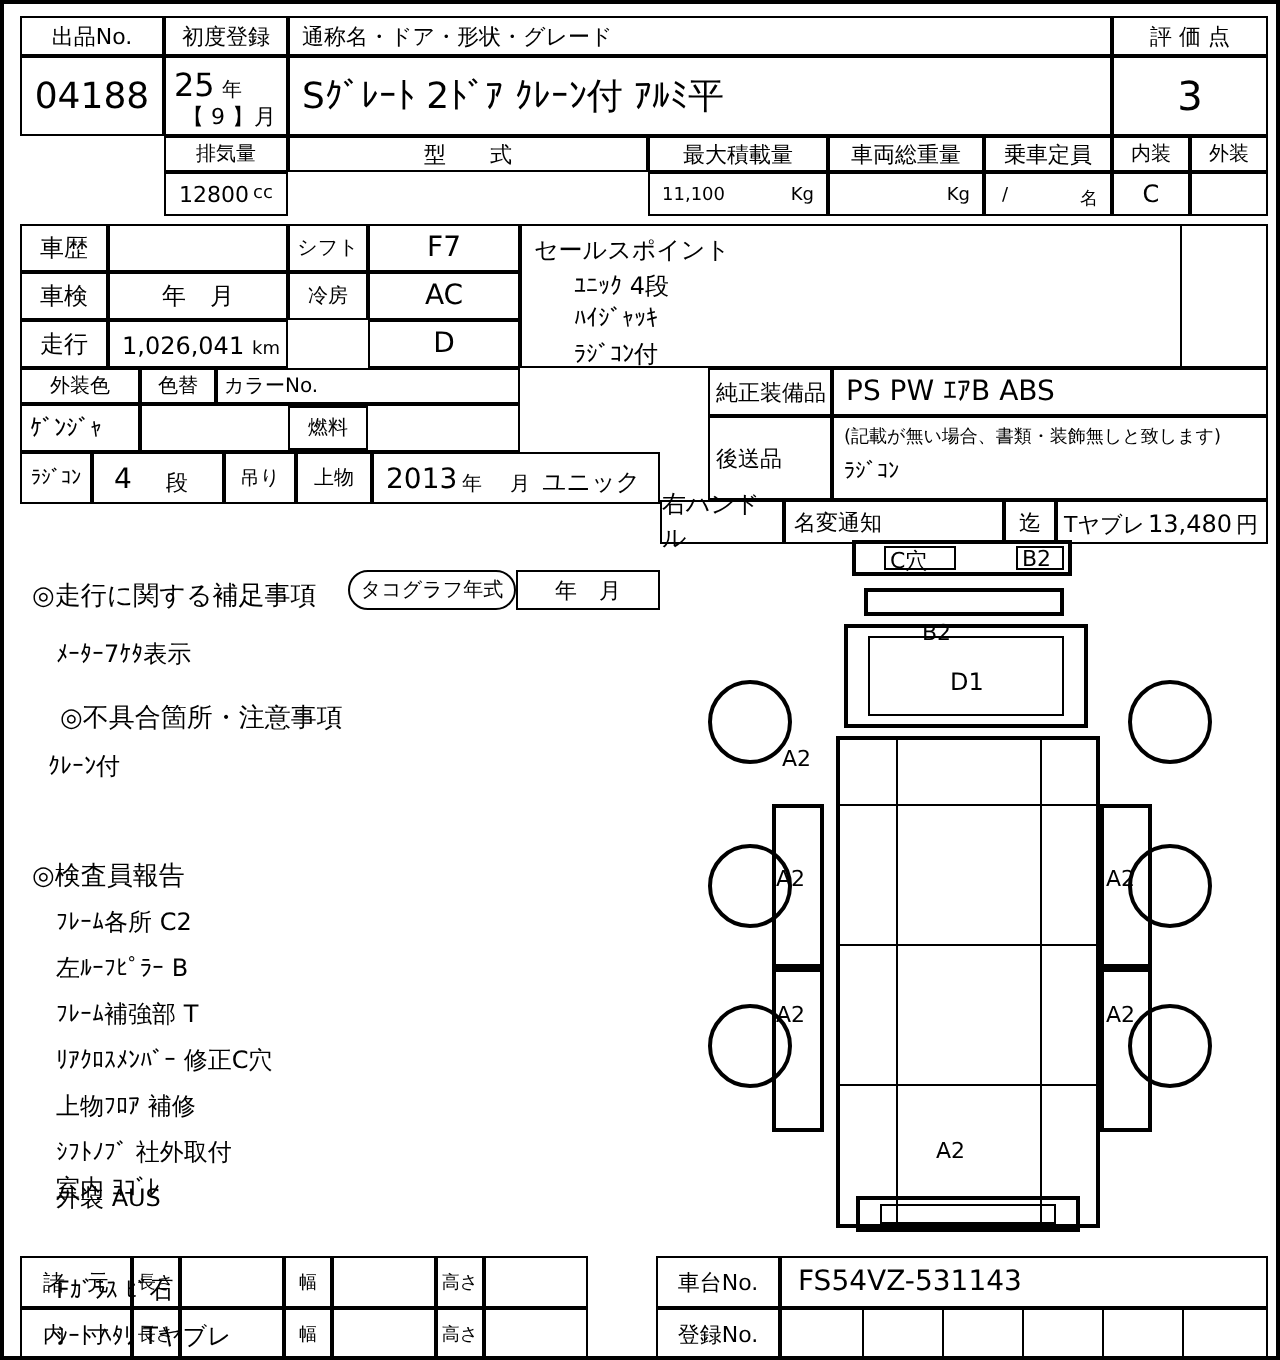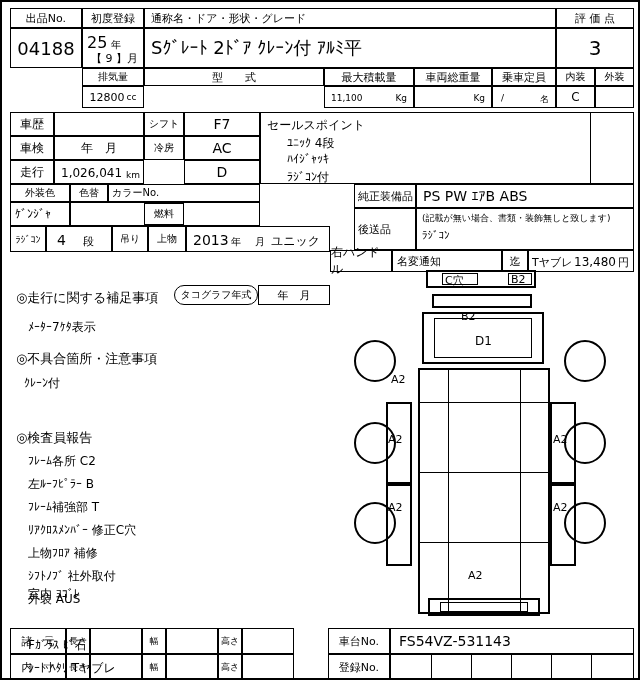--- a/index.html
+++ b/index.html
@@ -140,21 +140,21 @@
     <div class="t" style="left:3px;top:4px;">Tヤブレ</div>
     <div class="t f12" style="left:45px;top:4px;">13,480</div>
     <div class="t" style="right:4px;top:4px;">円</div>
   </div>
 
   <div class="t f13" style="left:14px;top:287px;">◎走行に関する補足事項</div>
   <div class="cell ctr f10" style="left:172px;top:283px;width:84px;height:20px;border-radius:10px;">タコグラフ年式</div>
   <div class="cell ctr f11" style="left:256px;top:283px;width:72px;height:20px;">年　月</div>
   <div class="t f12" style="left:26px;top:317px;">ﾒｰﾀｰ7ｹﾀ表示</div>
 
-  <div class="t f13" style="left:14px;top:348px;">◎不具合箇所・注意事項</div>
+  <div class="t f13" style="left:28px;top:348px;">◎不具合箇所・注意事項</div>
   <div class="t f12" style="left:22px;top:373px;">ｸﾚｰﾝ付</div>
 
   <div class="t f13" style="left:14px;top:427px;">◎検査員報告</div>
   <div class="t f12" style="left:26px;top:451px;">ﾌﾚｰﾑ各所 C2</div>
   <div class="t f12" style="left:26px;top:474px;">左ﾙｰﾌﾋﾟﾗｰ B</div>
   <div class="t f12" style="left:26px;top:497px;">ﾌﾚｰﾑ補強部 T</div>
   <div class="t f12" style="left:26px;top:520px;">ﾘｱｸﾛｽﾒﾝﾊﾞｰ 修正C穴</div>
   <div class="t f12" style="left:26px;top:543px;">上物ﾌﾛｱ 補修</div>
   <div class="t f12" style="left:26px;top:566px;">ｼﾌﾄﾉﾌﾞ 社外取付</div>
   <div class="t f12" style="left:26px;top:589px;">外装 AUS</div>

